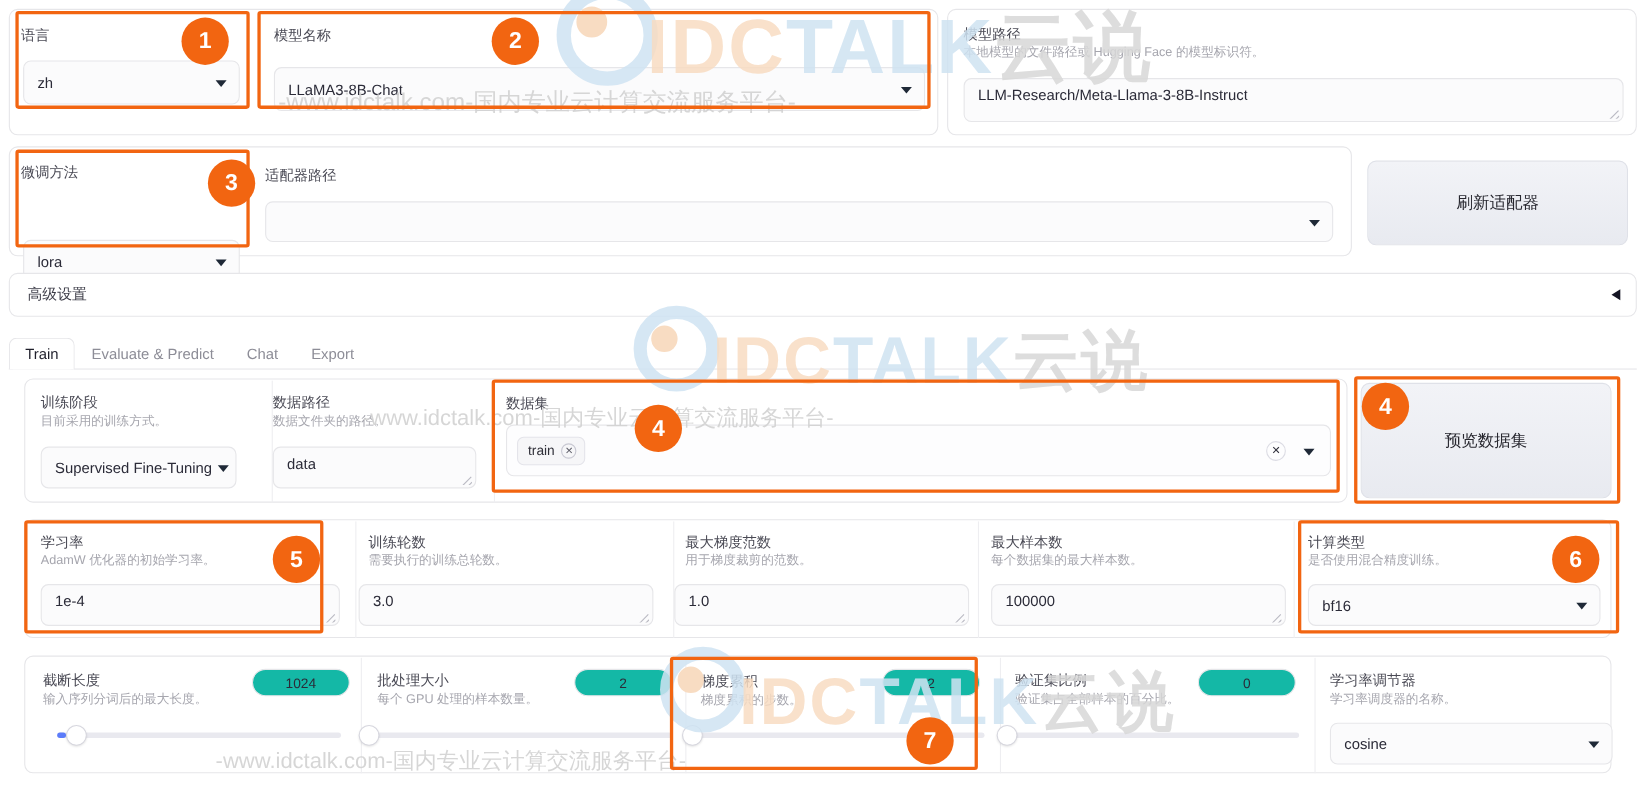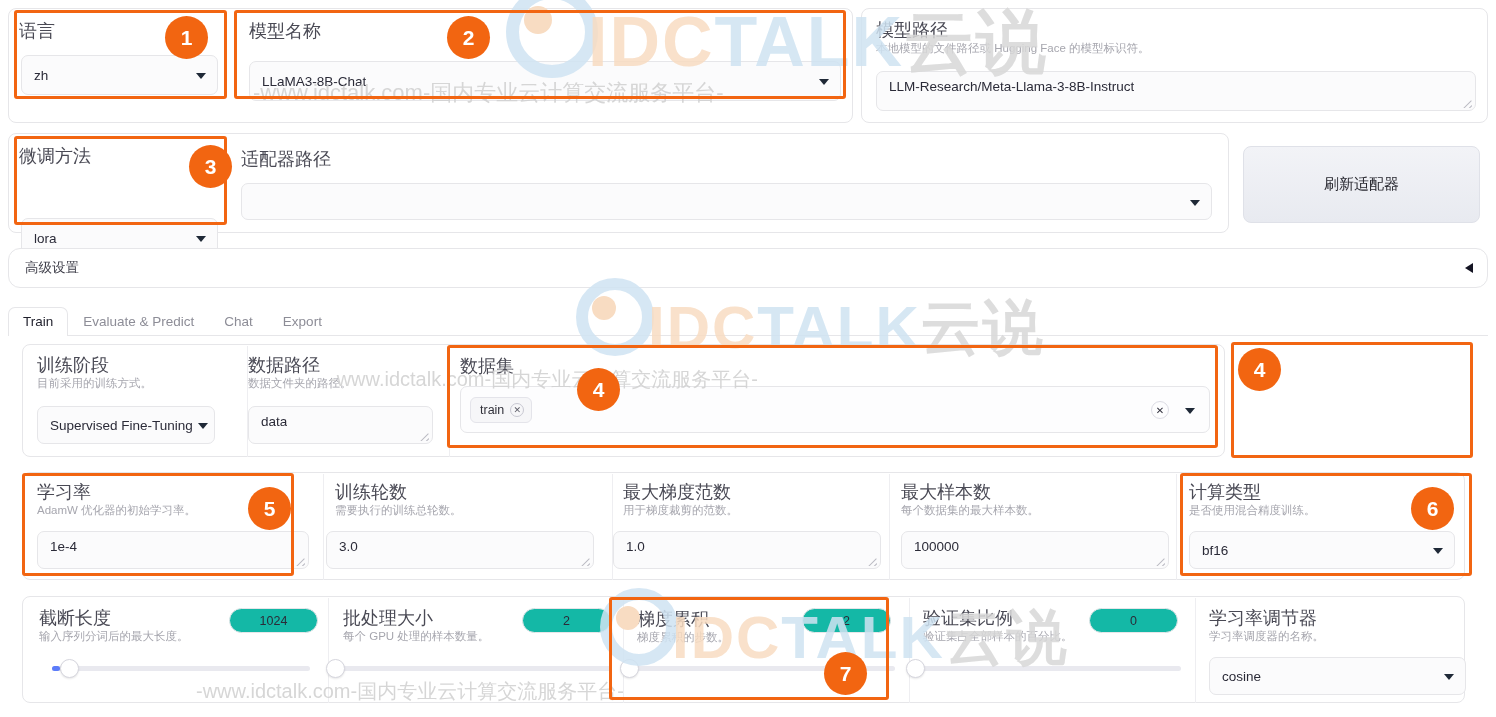--- a/index.html
+++ b/index.html
@@ -49,21 +49,21 @@
   
   .panel {
     background: #ffffff;
     border: 1px solid #e6e6e9;
     border-radius: 8px;
     position: absolute;
   }
 
   .field { position: absolute; }
   .f-label {
-    font-size: 18px;
+    font-size: 13px;
     color: #4a4a55;
     line-height: 17px;
     white-space: nowrap;
   }
   .f-info {
     font-size: 11.5px;
     color: #a6a6ae;
     line-height: 16px;
     white-space: nowrap;
     margin-top: 1px;
@@ -317,21 +317,21 @@
     <div class="ctl" style="left:232px; top:49px; width:971px; height:37px;">
       <span class="val"></span>
       <span class="caret"></span>
     </div>
   </div>
 
   <div class="btn" style="left:1243px; top:146px; width:237px; height:77px;">
     <span>刷新适配器</span>
   </div>
 
-  <div class="accordion" style="left:8px; top:248px; width:1480px; height:40px;border-radius:12px;">
+  <div class="accordion" style="left:8px; top:248px; width:1480px; height:40px;">
     <span class="acc-title">高级设置</span>
     <span class="acc-arrow"></span>
   </div>
 
   <div class="tabstrip" style="left:8px; top:305px; width:1480px; height:31px;">
     <div class="tab active">Train</div>
     <div class="tab">Evaluate &amp; Predict</div>
     <div class="tab">Chat</div>
     <div class="tab">Export</div>
   </div>
@@ -364,20 +364,23 @@
     <div class="ctl" style="left:437px; top:41px; width:750px; height:47px; background:#fdfdfe;">
       <span class="chip" style="left:9px; top:10px;">
         <span>train</span>
         <span class="x">✕</span>
       </span>
       <span class="clear-circle" style="right:40px; top:14px;">✕</span>
       <span class="caret" style="right:14px;"></span>
     </div>
   </div>
 
+  <div class="btn" style="left:1237px; top:348px; width:228px; height:105px;">
+    <span>预览数据集</span>
+  </div>
 
   <div class="panel" style="left:22px; top:472px; width:1443px; height:108px;">
 
     <div class="field" style="left:14px; top:11px;">
       <div class="f-label">学习率</div>
       <div class="f-info">AdamW 优化器的初始学习率。</div>
     </div>
     <div class="ctl textbox" style="left:14px; top:58px; width:272px; height:38px;">
       <span class="val">1e-4</span>
       <span class="resize-grip"></span>

